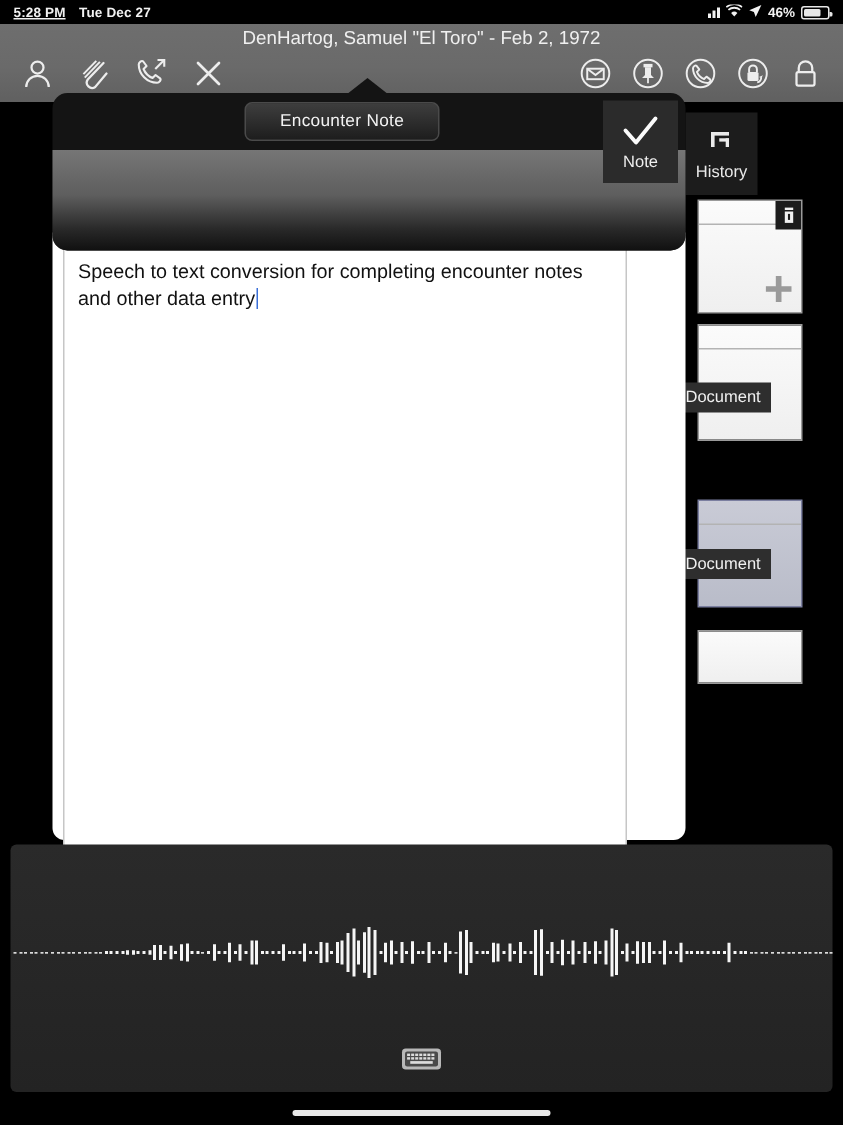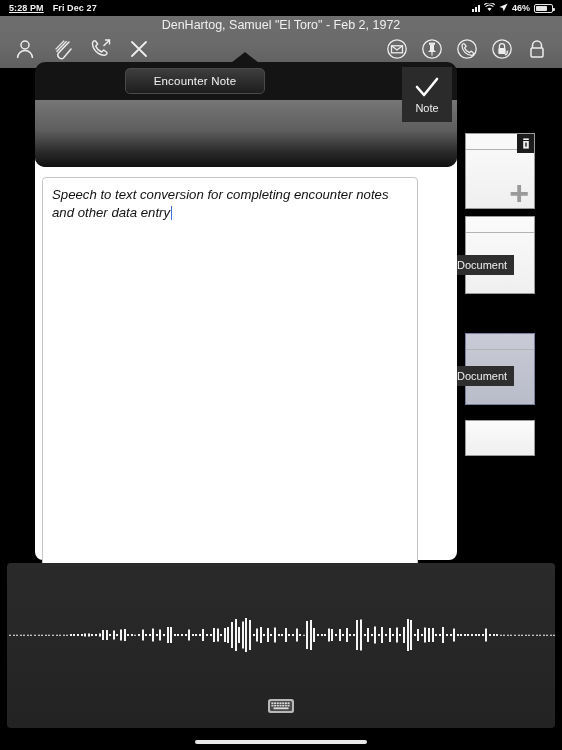--- a/index.html
+++ b/index.html
@@ -59,23 +59,23 @@
   }
   .pop-arrow {
     position: absolute; top: -10px; left: 196px;
     width: 0; height: 0;
     border-left: 14px solid transparent;
     border-right: 14px solid transparent;
     border-bottom: 11px solid #141414;
   }
   .tabs { position: absolute; top: 6px; left: 90px; display: flex; gap: 7px; }
   .tab {
-    width: 140px; height: 26px; border-radius: 5px;
+    width: 130px; height: 26px; border-radius: 5px;
     display: flex; align-items: center; justify-content: center;
-    font-size: 11.5px; letter-spacing: 0.2px;
+    font-size: 11.5px; letter-spacing: 0.2px; margin-left: 38px;
   }
   .tab.active {
     background: linear-gradient(#3e3e3e, #1d1d1d);
     color: #f3f3f3;
     border: 1px solid #4a4a4a;
   }
   .tab.inactive {
     background: linear-gradient(#d8d8d8, #a8a8a8);
     color: #2a2a2a;
     border: 1px solid #8e8e8e;
@@ -124,26 +124,25 @@
     background: #2e2e2e; color: #f0f0f0;
     font-size: 11px; padding: 4px 7px; white-space: nowrap;
   }
 
   
   .notedialog {
     position: absolute; top: 155px; left: 35px; width: 422px; height: 405px;
     background: #fff; border-radius: 0 0 8px 8px;
   }
   .notefield {
-    position: absolute; top: 22px; left: 7px; width: 376px; height: 456px;
+    position: absolute; top: 8px; left: 7px; width: 376px; height: 456px;
     max-height: 455px;
     border: 1px solid #c6c6c6; border-radius: 4px; background: #fff;
     padding: 8px 9px; font-size: 13.2px; color: #111; line-height: 1.38;
     overflow: hidden;
-    font-style: italic;
   }
   .caret {
     display: inline-block; width: 1px; height: 14px; background: #3a6fd8;
     vertical-align: -3px; margin-left: 1px;
   }
 
   
   .dictation {
     position: absolute; top: 563px; left: 7px; width: 548px; height: 165px;
     background: linear-gradient(#2a2a2a, #232323);
@@ -164,21 +163,21 @@
     width: 172px; height: 4px; background: #e8e8e8; border-radius: 3px;
   }
 </style>
 </head>
 <body>
 
 <div id="root">
 
   <div class="statusbar">
     <span class="sb-time">5:28 PM</span>
-    <span class="sb-date">Fri Dec 27</span>
+    <span class="sb-date">Tue Dec 27</span>
     <span class="sb-right">
       <span class="sb-sig">
           <i></i>
           <i></i>
           <i></i>
         </span>
       <span>
         <svg width="11" height="9" viewBox="0 0 11 9">
             <path d="M5.5 8 L7.6 5.6 A3.2 3.2 0 0 0 3.4 5.6 Z" fill="#f2f2f2"></path>
             <path d="M1.6 3.6 A6 6 0 0 1 9.4 3.6" stroke="#f2f2f2" stroke-width="1.2" fill="none"></path>
@@ -261,20 +260,31 @@
     </span>
     <span class="tbicon">
       <svg width="22" height="22" viewBox="0 0 22 22">
           <path d="M6.5 10 L6.5 7.4 a4.5 4.5 0 0 1 9 0 L15.5 10" stroke="#ededed" stroke-width="1.5" fill="none"></path>
           <rect x="5" y="10" width="12" height="9" rx="1.2" stroke="#ededed" stroke-width="1.5" fill="none"></rect>
         </svg>
     </span>
   </div>
 
   <div class="rightpanel">
+    <div class="history-btn">
+      <span>
+        <svg width="20" height="18" viewBox="0 0 20 18">
+            <rect x="3" y="4" width="12" height="2.4" fill="#eaeaea"></rect>
+            <rect x="3" y="4" width="2.4" height="10" fill="#eaeaea"></rect>
+            <rect x="8.5" y="8.2" width="6.5" height="2.2" fill="#eaeaea"></rect>
+            <rect x="12.8" y="8.2" width="2.2" height="5.8" fill="#eaeaea"></rect>
+          </svg>
+      </span>
+      <span class="history-label">History</span>
+    </div>
 
     <div class="card" style="top:65px; height:76px;">
       <div class="card-hdr"></div>
       <div class="badge">
         <svg width="10" height="12" viewBox="0 0 10 12">
             <rect x="2.2" y="0.4" width="5.6" height="1.6" fill="#f0f0f0"></rect>
             <rect x="2.2" y="3" width="5.6" height="7.6" fill="#f0f0f0"></rect>
             <rect x="4.3" y="4.6" width="1.4" height="4" fill="#1c1c1c"></rect>
           </svg>
       </div>

